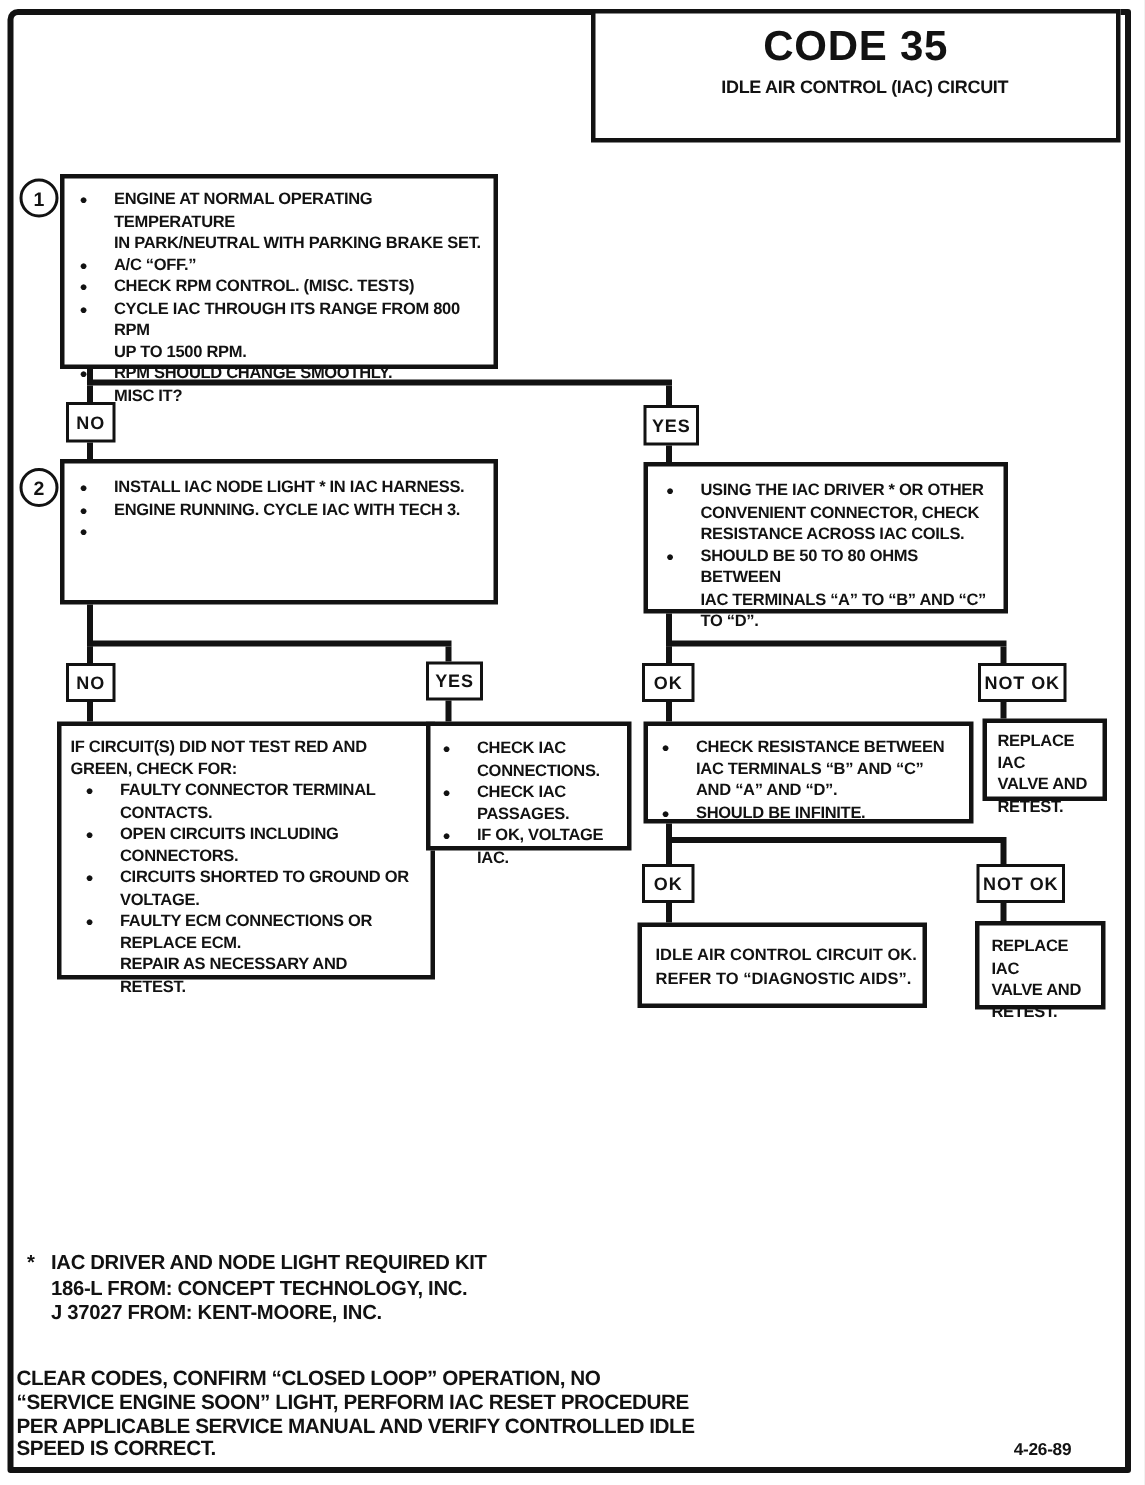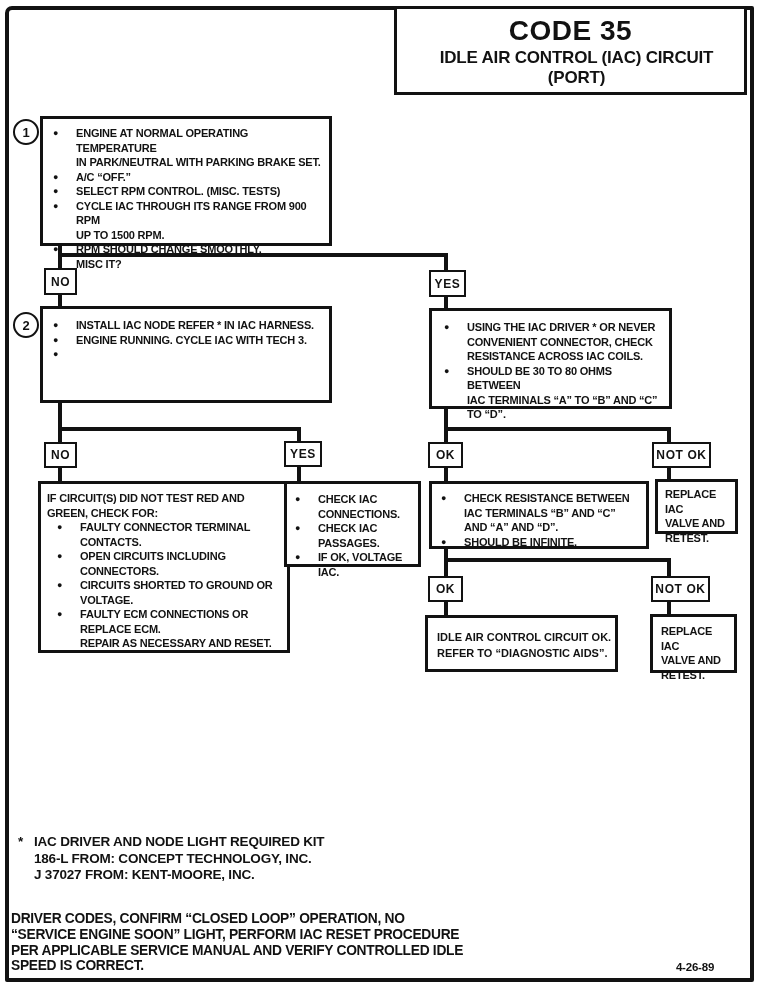--- a/index.html
+++ b/index.html
@@ -25,40 +25,39 @@
   .circle{
     position:absolute;width:26px;height:26px;border:2px solid #121212;border-radius:50%;
     display:flex;align-items:center;justify-content:center;font-size:13px;background:#fff;
     box-sizing:border-box;
   }
   .title-box{
     position:absolute;left:394px;top:6px;width:353px;height:89px;
     border:3px solid #121212;box-sizing:border-box;text-align:center;background:#fff;
   }
   .title-code{font-size:28px;line-height:34px;padding-top:5px;letter-spacing:0.5px;}
-  .title-sub{font-size:17px;line-height:20px;letter-spacing:-0.2px;padding-left:12px;}
+  .title-sub{font-size:12px;line-height:20px;letter-spacing:-0.2px;padding-left:12px;}
   ul.blist{list-style:none;margin:0;padding:0;}
   ul.blist li{display:flex;align-items:flex-start;}
   .bul{flex:none;font-size:9px;width:12px;margin-right:11px;text-align:left;}
   .btxt{white-space:pre-line;}
   .txt{white-space:pre-line;}
   .t11{font-size:11px;line-height:14.5px;letter-spacing:-0.2px;}
   .t11 .bul{line-height:14.5px;}
   .note{position:absolute;white-space:pre-line;}
 </style>
 </head>
 <body>
 
 <div class="page">
   <div class="page-border"></div>
 
   <div class="title-box">
     <div class="title-code">CODE 35</div>
     <div class="title-sub">IDLE AIR CONTROL (IAC) CIRCUIT</div>
-    <div class="title-sub">(PORT)</div>
   </div>
 
   <div class="circle" style="left:13px;top:119px;">
     <span>1</span>
   </div>
   <div class="circle" style="left:13px;top:312px;">
     <span>2</span>
   </div>
 
   <div class="box t11" style="left:40px;top:116px;width:292px;height:130px;padding:7px 6px 0 10px;">
@@ -67,25 +66,25 @@
           <span class="bul">●</span>
           <span class="btxt">ENGINE AT NORMAL OPERATING TEMPERATURE
 IN PARK/NEUTRAL WITH PARKING BRAKE SET.</span>
         </li>
       <li>
           <span class="bul">●</span>
           <span class="btxt">A/C “OFF.”</span>
         </li>
       <li>
           <span class="bul">●</span>
-          <span class="btxt">SELECT RPM CONTROL.  (MISC. TESTS)</span>
-        </li>
-      <li>
-          <span class="bul">●</span>
-          <span class="btxt">CYCLE IAC THROUGH ITS RANGE FROM 900 RPM
+          <span class="btxt">CHECK RPM CONTROL.  (MISC. TESTS)</span>
+        </li>
+      <li>
+          <span class="bul">●</span>
+          <span class="btxt">CYCLE IAC THROUGH ITS RANGE FROM 800 RPM
 UP TO 1500 RPM.</span>
         </li>
       <li>
           <span class="bul">●</span>
           <span class="btxt">RPM SHOULD CHANGE SMOOTHLY.
 MISC IT?</span>
         </li>
     </ul>
   </div>
 
@@ -95,43 +94,43 @@
   <div class="line" style="left:444px;top:257px;width:4px;height:15px;"></div>
   <div class="dbox" style="left:44px;top:268px;width:33px;height:27px;">NO</div>
   <div class="dbox" style="left:429px;top:270px;width:37px;height:27px;">YES</div>
   <div class="line" style="left:58px;top:295px;width:4px;height:12px;"></div>
   <div class="line" style="left:444px;top:297px;width:4px;height:12px;"></div>
 
   <div class="box t11" style="left:40px;top:306px;width:292px;height:97px;padding:9px 6px 0 10px;">
     <ul class="blist">
       <li>
           <span class="bul">●</span>
-          <span class="btxt">INSTALL IAC NODE REFER * IN IAC HARNESS.</span>
+          <span class="btxt">INSTALL IAC NODE LIGHT * IN IAC HARNESS.</span>
         </li>
       <li>
           <span class="bul">●</span>
           <span class="btxt">ENGINE RUNNING.  CYCLE IAC WITH TECH 3.</span>
         </li>
       <li>
           <span class="bul">●</span>
         </li>
     </ul>
   </div>
 
   <div class="box t11" style="left:429px;top:308px;width:243px;height:101px;padding:9px 6px 0 12px;">
     <ul class="blist">
       <li>
           <span class="bul">●</span>
-          <span class="btxt">USING THE IAC DRIVER * OR NEVER
+          <span class="btxt">USING THE IAC DRIVER * OR OTHER
 CONVENIENT CONNECTOR, CHECK
 RESISTANCE ACROSS IAC COILS.</span>
         </li>
       <li>
           <span class="bul">●</span>
-          <span class="btxt">SHOULD BE 30 TO 80 OHMS BETWEEN
+          <span class="btxt">SHOULD BE 50 TO 80 OHMS BETWEEN
 IAC TERMINALS “A” TO “B” AND “C”
 TO “D”.</span>
         </li>
     </ul>
   </div>
 
   <div class="line" style="left:58px;top:403px;width:4px;height:28px;"></div>
   <div class="line" style="left:58px;top:427px;width:243px;height:4px;"></div>
   <div class="line" style="left:58px;top:431px;width:4px;height:12px;"></div>
   <div class="line" style="left:297px;top:431px;width:4px;height:12px;"></div>
@@ -165,21 +164,21 @@
         </li>
       <li>
           <span class="bul">●</span>
           <span class="btxt">CIRCUITS SHORTED TO GROUND OR
 VOLTAGE.</span>
         </li>
       <li>
           <span class="bul">●</span>
           <span class="btxt">FAULTY ECM CONNECTIONS OR
 REPLACE ECM.
-REPAIR AS NECESSARY AND RESET.</span>
+REPAIR AS NECESSARY AND RETEST.</span>
         </li>
     </ul>
   </div>
 
   <div class="box t11" style="left:284px;top:481px;width:137px;height:86px;padding:8px 2px 0 8px;">
     <ul class="blist">
       <li>
           <span class="bul">●</span>
           <span class="btxt">CHECK IAC
 CONNECTIONS.</span>
@@ -237,21 +236,21 @@
 RETEST.</div>
   </div>
 
   <div class="note" style="left:18px;top:834px;display:flex;font-size:13.5px;line-height:16.5px;letter-spacing:-0.2px;">
     <span style="width:16px;flex:none;">*</span>
     <span class="txt">IAC DRIVER AND NODE LIGHT REQUIRED KIT
 186-L FROM:  CONCEPT TECHNOLOGY, INC.
 J 37027 FROM:  KENT-MOORE, INC.</span>
   </div>
 
-  <div class="note" style="left:11px;top:911px;font-size:13.8px;line-height:15.8px;letter-spacing:-0.3px;">DRIVER CODES, CONFIRM “CLOSED LOOP” OPERATION, NO
+  <div class="note" style="left:11px;top:911px;font-size:13.8px;line-height:15.8px;letter-spacing:-0.3px;">CLEAR CODES, CONFIRM “CLOSED LOOP” OPERATION, NO
 “SERVICE ENGINE SOON” LIGHT, PERFORM IAC RESET PROCEDURE
 PER APPLICABLE SERVICE MANUAL AND VERIFY CONTROLLED IDLE
 SPEED IS CORRECT.</div>
 
   <div class="note" style="left:643px;top:946px;width:104px;text-align:center;font-size:11.5px;line-height:14px;letter-spacing:-0.2px;">
     <div>4-26-89</div>
     <div>● 9S 6034-6E</div>
   </div>
 </div>
 

